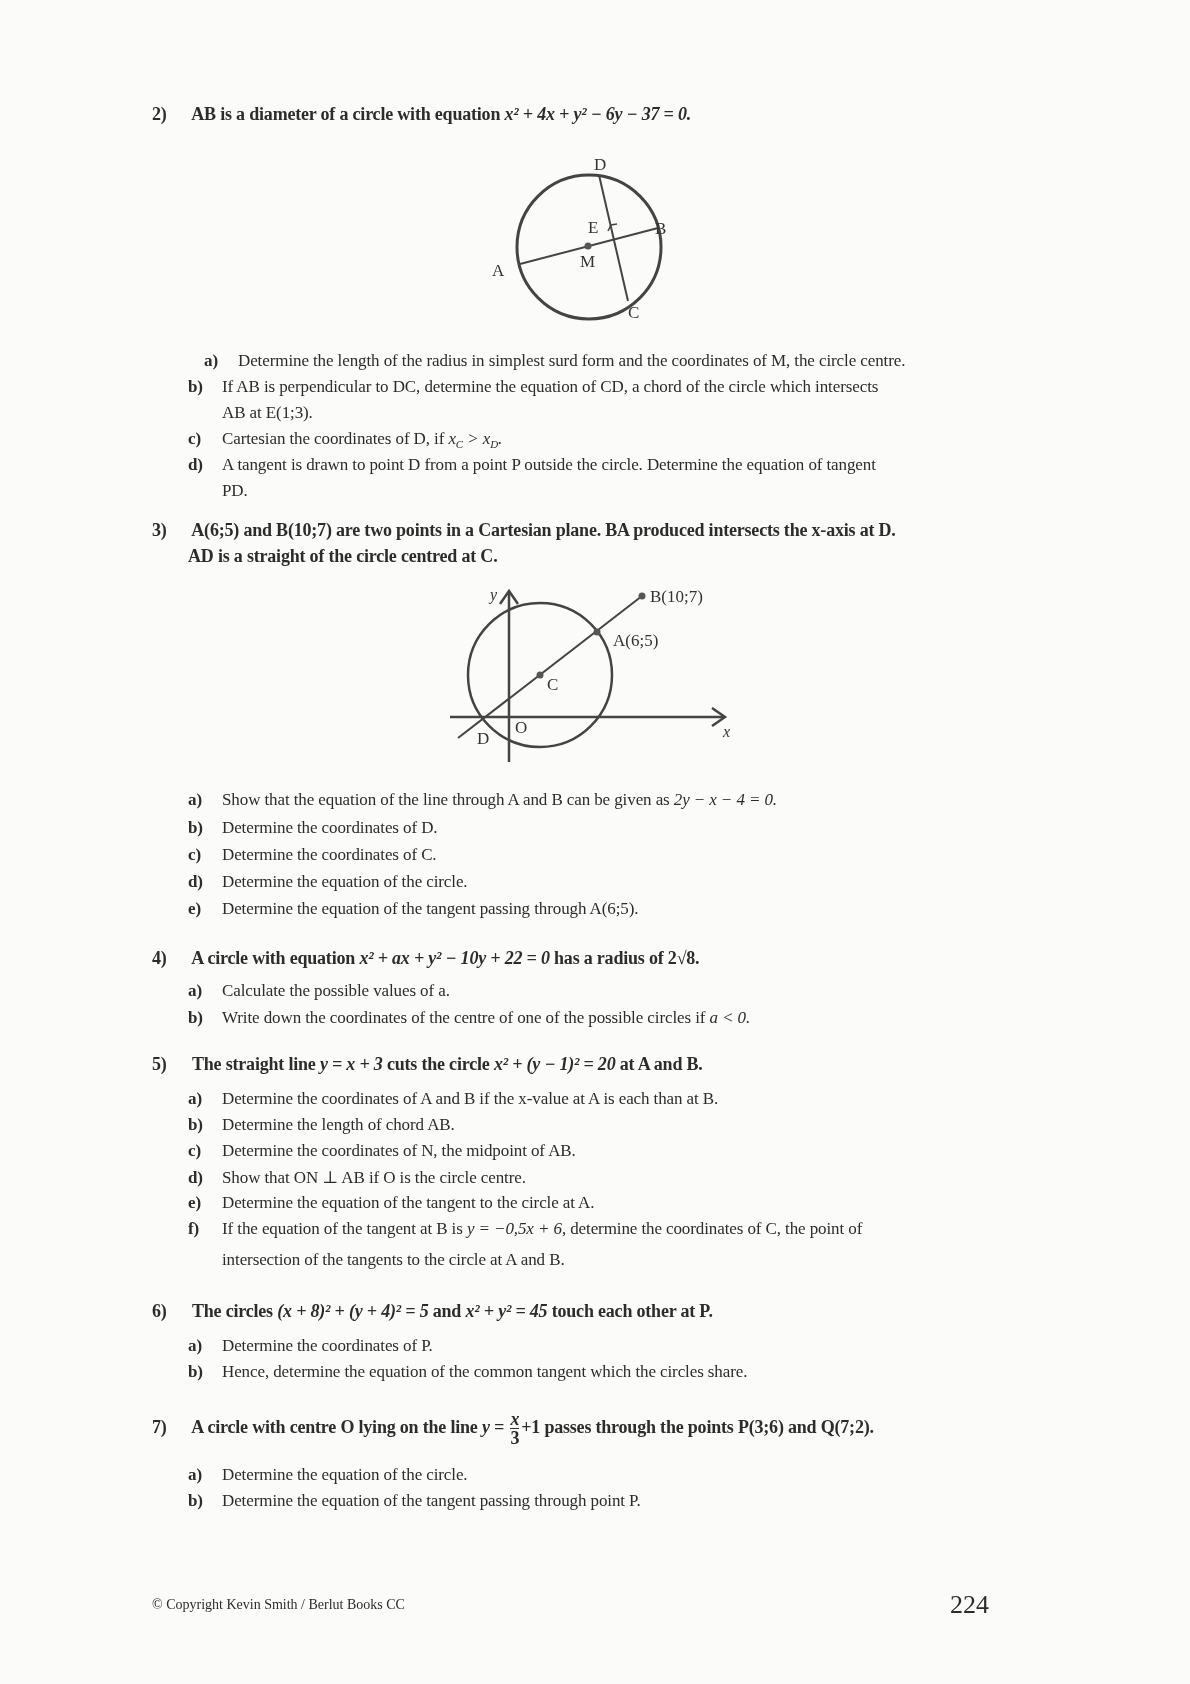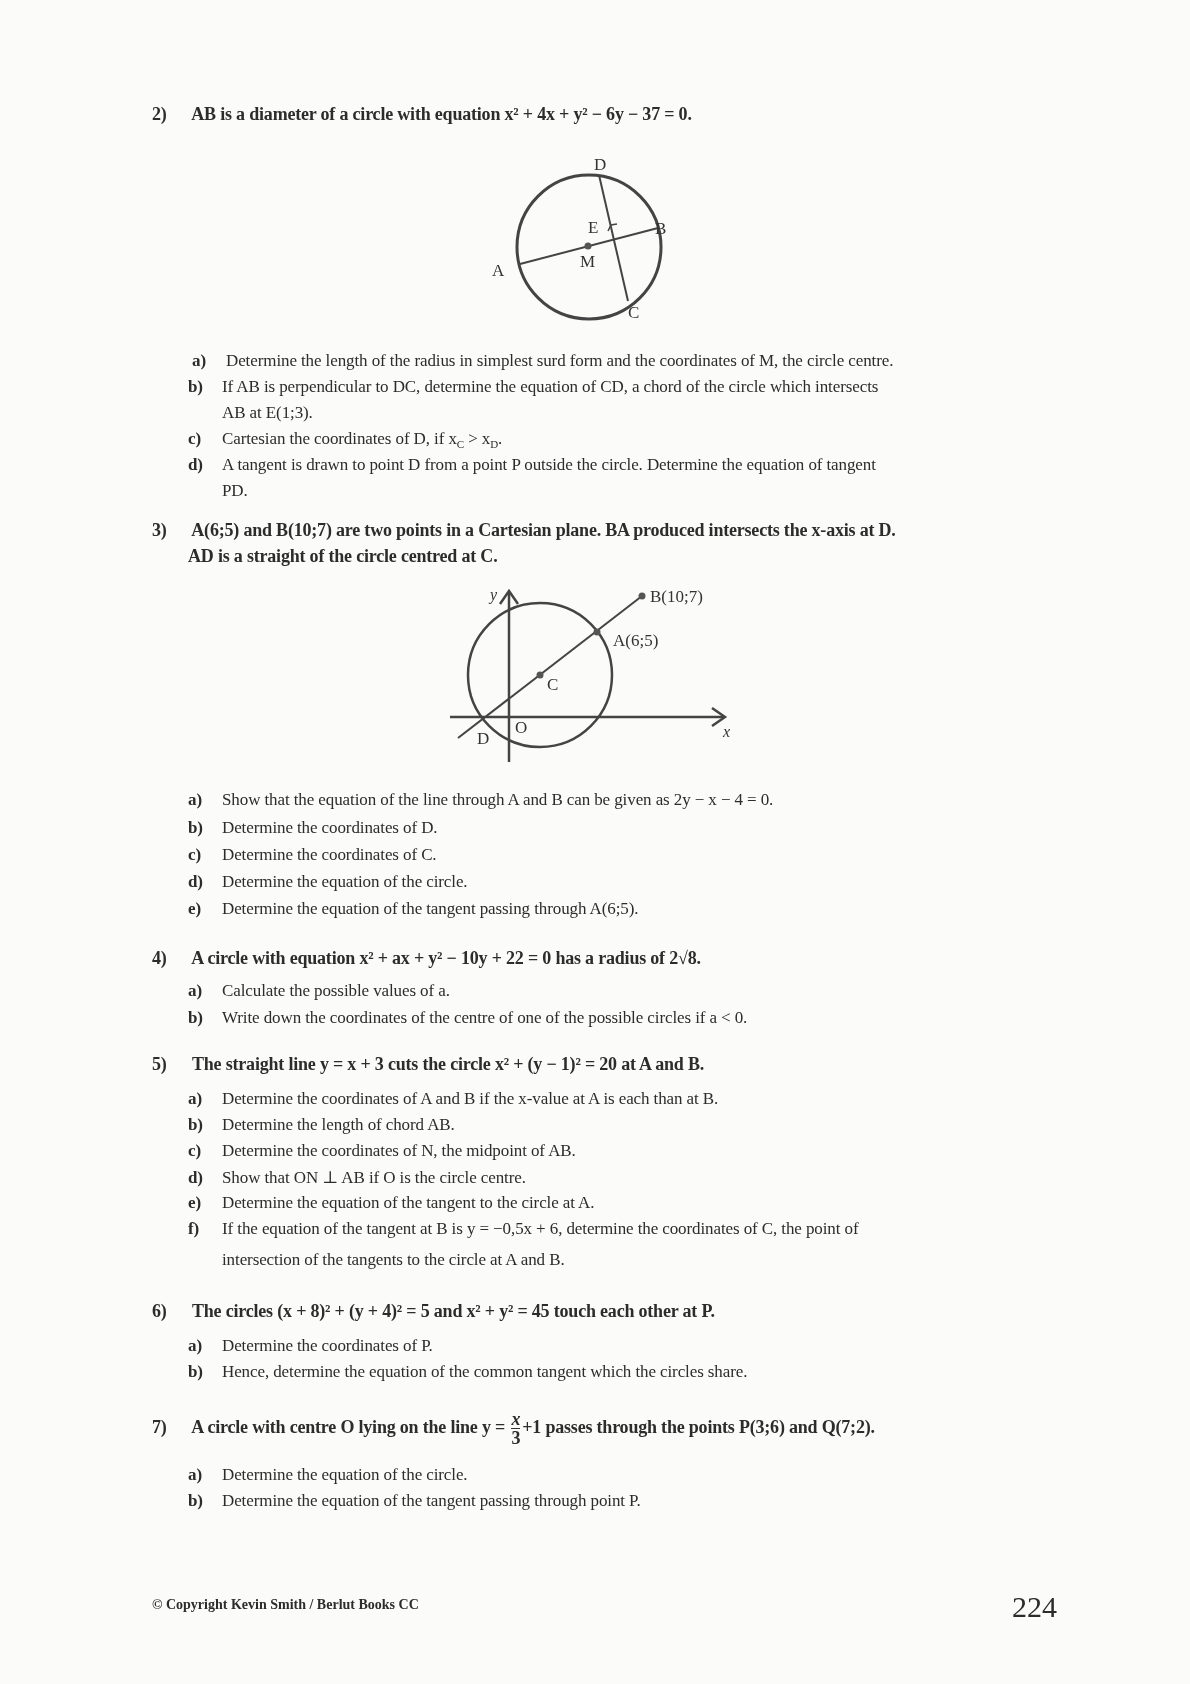--- a/index.html
+++ b/index.html
@@ -11,28 +11,28 @@
   }
   .q-title {
     position: absolute; left: 152px; font-weight: bold; font-size: 18px;
     white-space: nowrap; letter-spacing: -0.2px;
   }
   .q-num { display: inline-block; width: 36px; }
   .item {
     position: absolute; font-size: 17px; white-space: nowrap; letter-spacing: -0.1px;
   }
   .lbl { display: inline-block; width: 34px; font-weight: bold; }
-  .math { font-family: "Liberation Serif", serif; }
+  .math { font-style: italic; font-family: "Liberation Serif", serif; }
   sub { font-size: 11px; }
   svg text { font-family: "Liberation Serif", serif; fill: #333; }
   .frac { display: inline-block; vertical-align: middle; text-align: center; line-height: 18px; margin: 0 2px; }
   .frac span { display: block; }
   .frac .top { border-bottom: 1px solid #333; font-style: italic; }
-  .footer-left { position: absolute; left: 152px; top: 1597px; font-size: 14px; font-weight: bold; }
-  .footer-right { position: absolute; left: 1012px; top: 1590px; font-size: 30px; }
+  .footer-left { position: absolute; left: 152px; top: 1597px; font-size: 14px; }
+  .footer-right { position: absolute; left: 950px; top: 1590px; font-size: 26px; }
 </style>
 </head>
 <body>
 
 <div class="q-title" style="top:104px">
   <span class="q-num">2)</span>
   <span>AB is a diameter of a circle with equation</span>
   <span class="math">x² + 4x + y² − 6y − 37 = 0.</span>
 </div>
 
@@ -43,21 +43,21 @@
   <polyline points="128,81 131,75 137,74" fill="none" stroke="#444" stroke-width="1.5"></polyline>
   <circle cx="108" cy="96" r="3.5" fill="#555"></circle>
   <text x="114" y="20" font-size="17">D</text>
   <text x="108" y="83" font-size="17">E</text>
   <text x="175" y="84" font-size="17">B</text>
   <text x="12" y="126" font-size="17">A</text>
   <text x="100" y="117" font-size="17">M</text>
   <text x="148" y="168" font-size="17">C</text>
 </svg>
 
-<div class="item" style="left:192px;top:351px">
+<div class="item" style="left:204px;top:351px">
   <span class="lbl">a)</span><span>Determine the length of the radius in simplest surd form and the coordinates of M, the circle centre.</span>
 </div>
 <div class="item" style="left:188px;top:377px">
   <span class="lbl">b)</span><span>If AB is perpendicular to DC, determine the equation of CD, a chord of the circle which intersects</span>
 </div>
 <div class="item" style="left:222px;top:403px">AB at E(1;3).</div>
 <div class="item" style="left:188px;top:429px">
   <span class="lbl">c)</span><span>Cartesian the coordinates of D, if </span><span class="math">x<sub>C</sub> &gt; x<sub>D</sub>.</span>
 </div>
 <div class="item" style="left:188px;top:455px">

